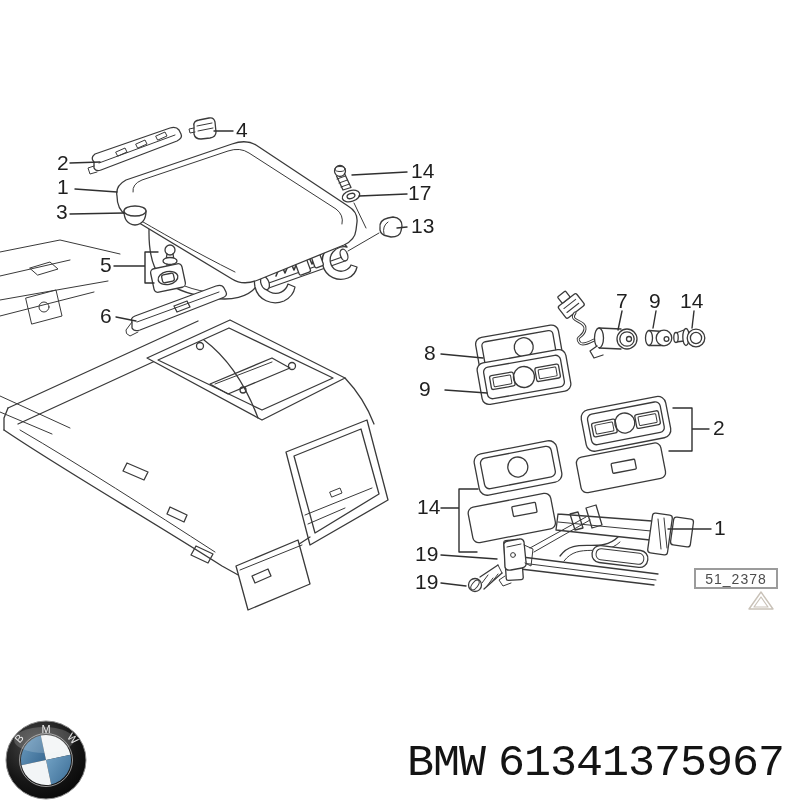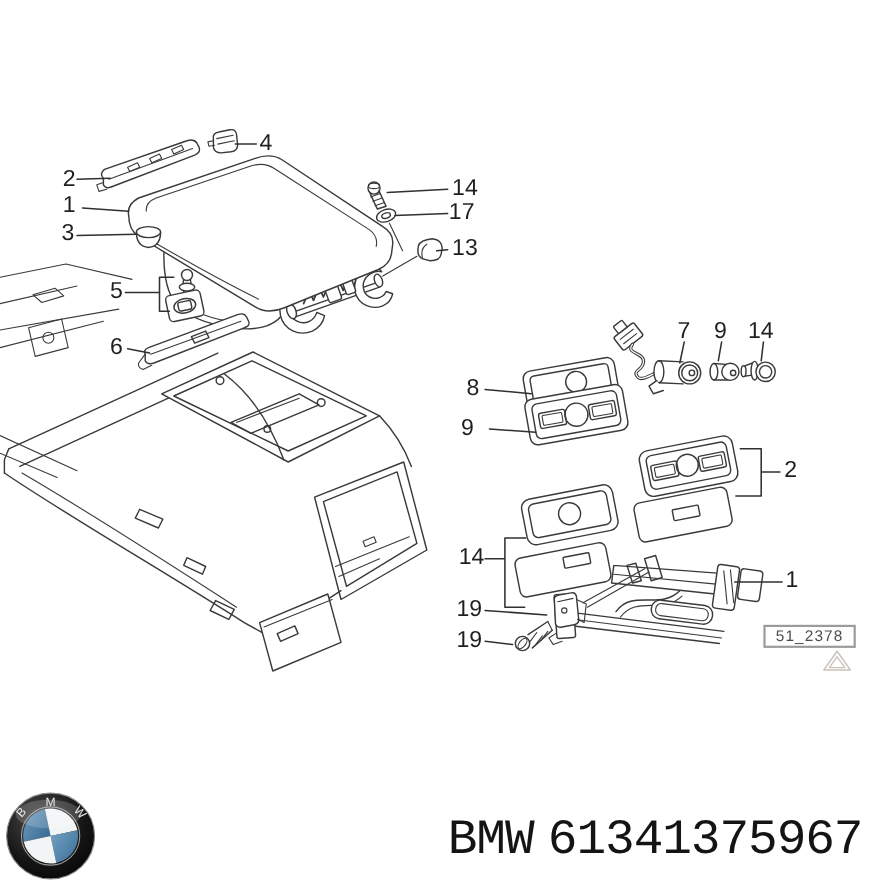--- a/index.html
+++ b/index.html
@@ -5,21 +5,21 @@
   html,body{margin:0;padding:0;background:#ffffff;}
   .screen{position:relative;width:800px;height:800px;background:#ffffff;overflow:hidden;
           font-family:"Liberation Sans",sans-serif;}
   svg{position:absolute;left:0;top:0;}
   .ln{stroke:#3a3a3a;stroke-width:1.3;fill:none;stroke-linecap:round;stroke-linejoin:round;}
   .ld{stroke:#303030;stroke-width:1.4;fill:none;stroke-linecap:round;stroke-linejoin:round;}
   .wh{fill:#ffffff;}
   .thin{stroke-width:1;}
   .plabel{position:absolute;font-size:21px;color:#1f1f1f;line-height:1;letter-spacing:0;}
   .codebox{position:absolute;left:694px;top:568px;width:84px;height:21px;border:2px solid #9b9b9b;
-           box-sizing:border-box;display:flex;align-items:flex-start;justify-content:center;
+           box-sizing:border-box;display:flex;align-items:center;justify-content:center;
            font-size:14px;color:#4c4c4c;letter-spacing:1px;background:#fefefe;}
   .warntri{position:absolute;left:748px;top:590px;width:26px;height:20px;}
   .brandrow{position:absolute;left:0;top:718px;width:800px;height:82px;}
   .roundel{position:absolute;left:4px;top:2px;width:84px;height:80px;}
   .pnum{position:absolute;left:407px;top:23px;font-size:45px;letter-spacing:-1px;color:#141414;
         white-space:nowrap;line-height:1;font-family:Liberation Mono, monospace;}
   .pnum .gap{display:inline-block;width:13px;}
 </style>
 </head>
 <body>

